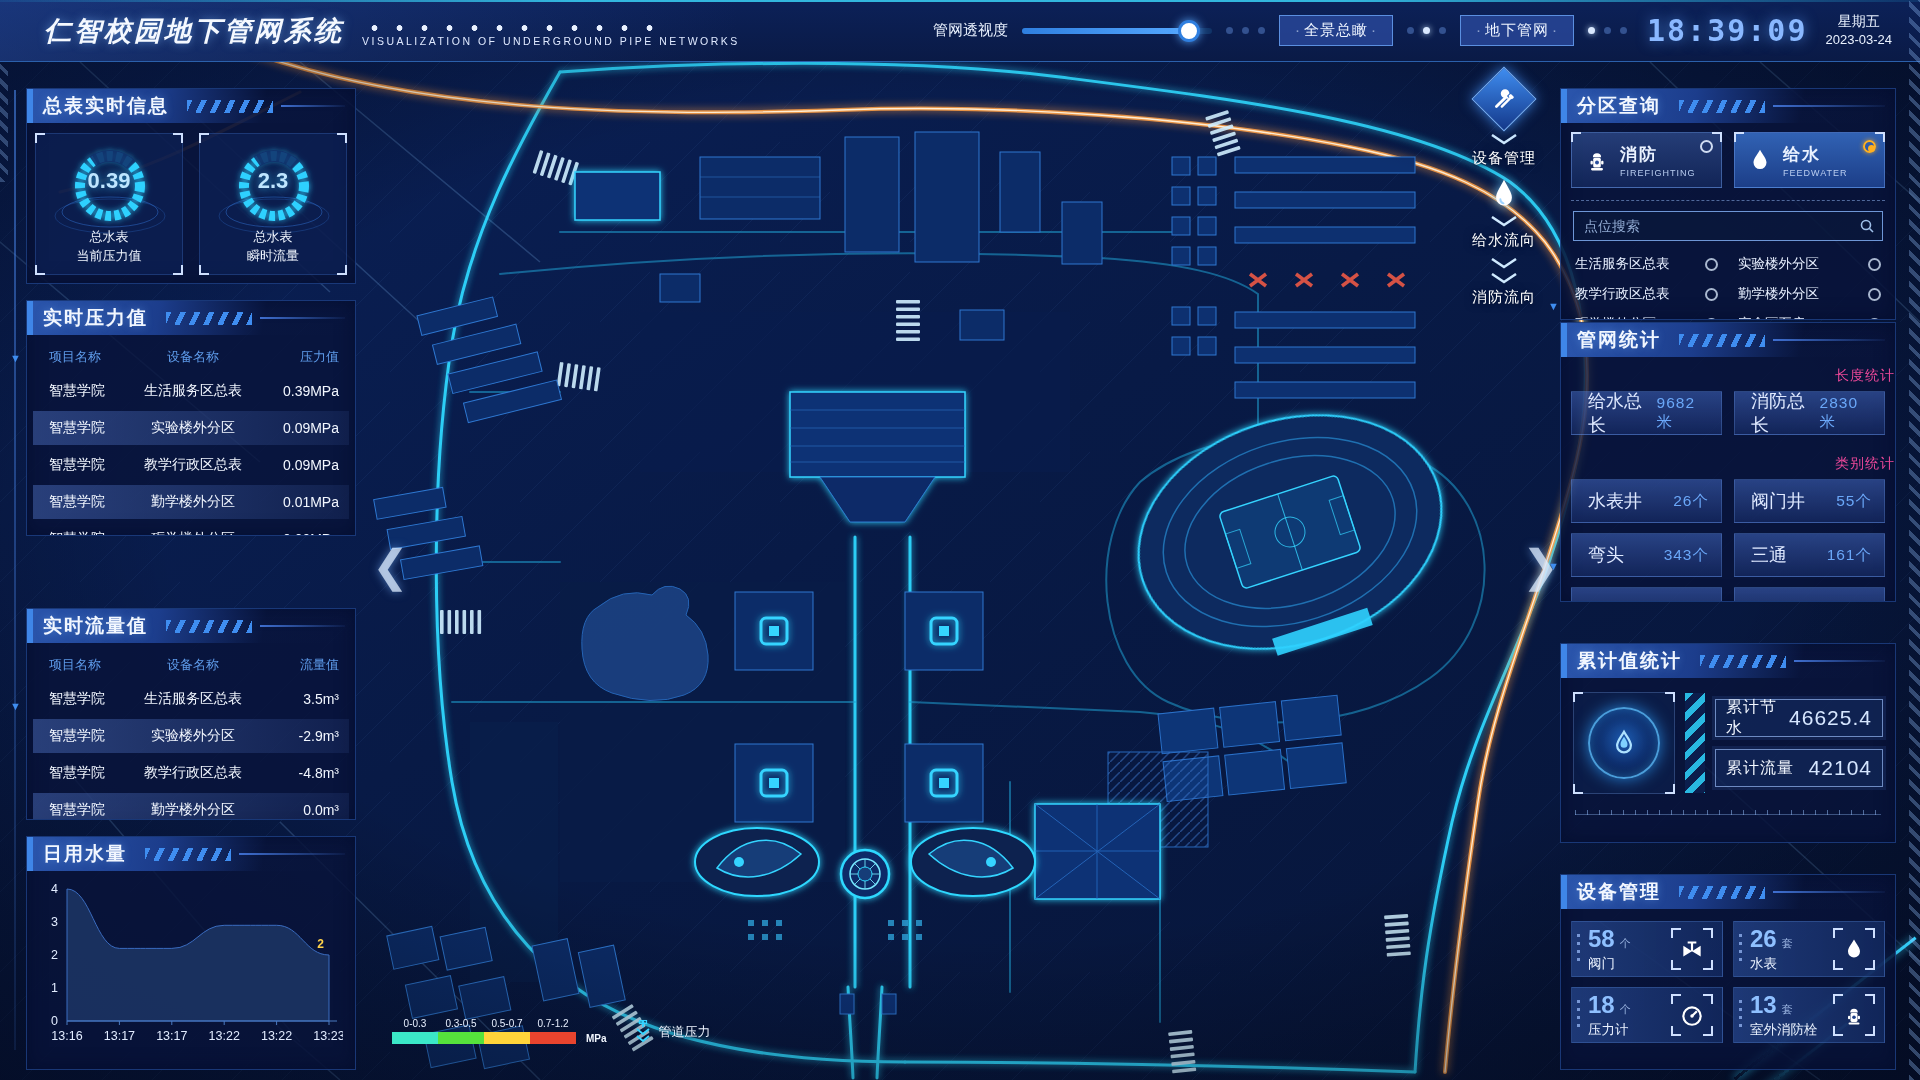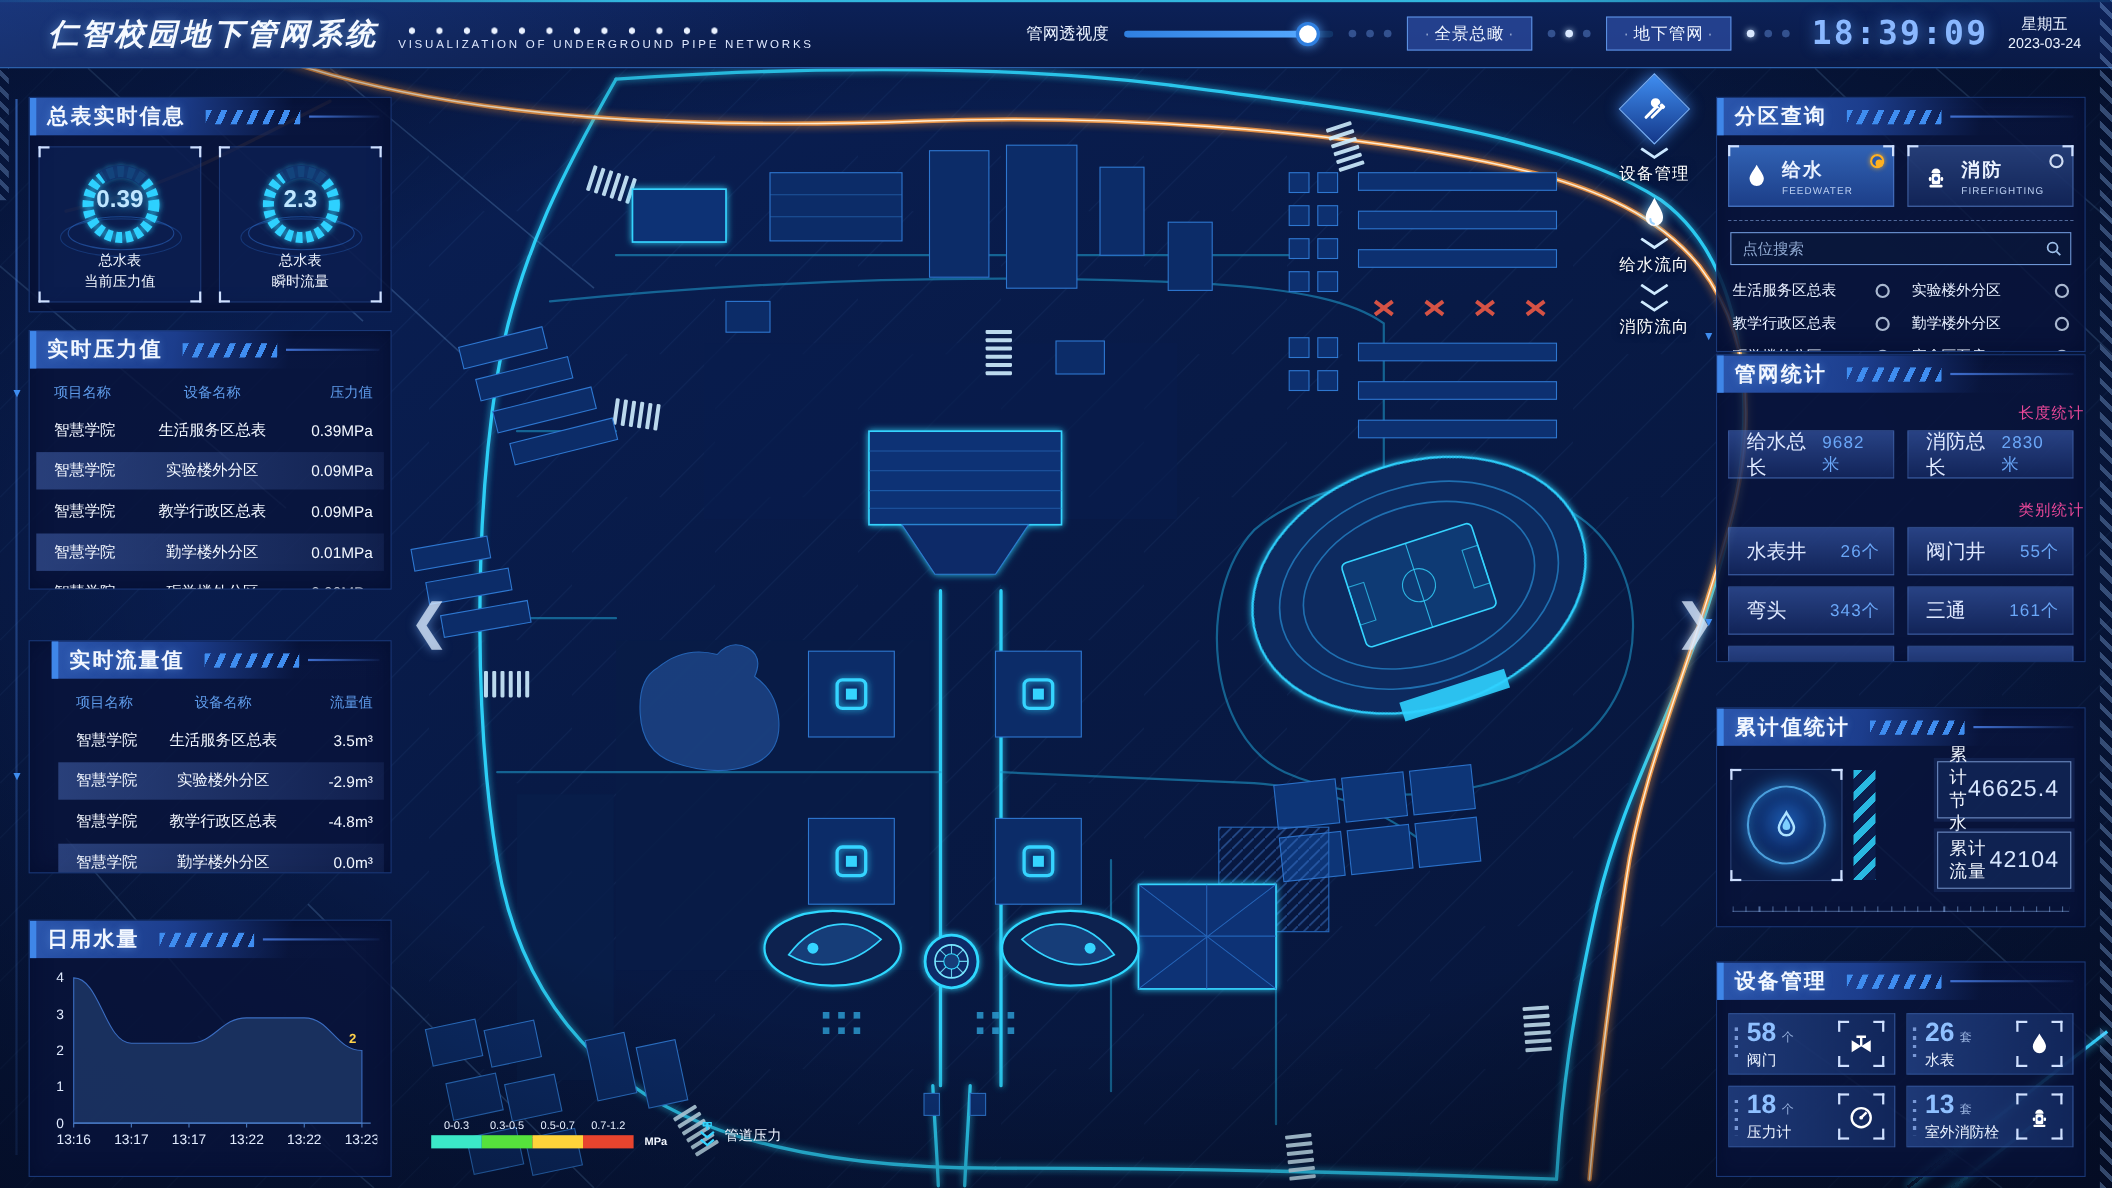--- a/index.html
+++ b/index.html
@@ -69,21 +69,21 @@
   .cbr.bl { left:-1px; bottom:-1px; border-right:none; border-top:none; }
   .cbr.br { right:-1px; bottom:-1px; border-left:none; border-top:none; }
   .gauge-svg { position:absolute; left:14px; top:2px; }
   .gauge-val { position:absolute; left:0; top:34px; width:100%; text-align:center;
     font-size:22px; font-weight:bold; color:#bfe6ff; text-shadow:0 0 10px rgba(60,200,255,.9); }
   .gauge-lab { position:absolute; left:0; bottom:8px; width:100%; text-align:center;
     font-size:13px; line-height:1.45; color:#f0f6ff; }
 
   
   #sec-pressure { left:26px; top:300px; height:236px; }
-  #sec-flow { left:26px; top:582px; height:212px;padding-left:20px; }
+  #sec-flow { left:26px; top:608px; height:212px; }
   .tbl { padding:6px 6px 0 6px; }
   .trow { display:grid; grid-template-columns:92px 1fr 88px; align-items:center;
     height:34px; margin:3px 0; font-size:14px; color:#f2f7ff; }
   .trow.thead { height:28px; color:#5e9bea; font-size:13px; margin-top:2px; }
   .trow.alt { background:linear-gradient(90deg,rgba(95,135,225,.38),rgba(95,135,225,.10)); }
   .tc:nth-child(1) { padding-left:16px; }
   .tc:nth-child(2) { text-align:center; }
   .tc:nth-child(3) { text-align:right; padding-right:10px; }
 
   
@@ -134,23 +134,23 @@
     background:rgba(14,34,80,.6); border:1px solid rgba(120,160,230,.3);
     display:flex; align-items:center; justify-content:center; }
   .emblem { width:72px; height:72px; border-radius:50%;
     background:radial-gradient(circle at 50% 45%,#1b5ab0 0%,#0d2a66 55%,rgba(13,42,102,0) 72%);
     border:2px solid rgba(90,190,255,.8);
     box-shadow:0 0 16px rgba(47,160,255,.75), inset 0 0 12px rgba(47,160,255,.55);
     display:flex; align-items:center; justify-content:center; }
   .hazard { width:20px; height:100px; flex:none; opacity:.85;
     background:repeating-linear-gradient(135deg,#2fd6ff 0 6px,#0c2050 6px 14px); }
   .cum-rows { flex:1; display:flex; flex-direction:column; gap:12px; }
-  .cum-row { height:52px; display:flex; align-items:center; justify-content:space-between;
+  .cum-row { height:38px; display:flex; align-items:center; justify-content:space-between;
     padding:0 10px; border:1px solid rgba(160,195,255,.65); background:rgba(30,60,120,.38);
-    box-shadow:0 0 0 3px rgba(60,100,180,.18);margin-left:46px; }
+    box-shadow:0 0 0 3px rgba(60,100,180,.18); }
   .cum-row .cl { font-size:16px; color:#f2f7ff; letter-spacing:1px; }
   .cum-row .cv { font-size:21px; color:#d6e6ff; letter-spacing:1px; }
   .cum-ruler { margin:16px 14px 0 14px; height:5px;
     background:repeating-linear-gradient(90deg,rgba(140,180,240,.55) 0 1px,transparent 1px 12px);
     border-bottom:1px solid rgba(140,180,240,.4); }
 
   #sec-devices { left:1560px; top:874px; width:336px; height:196px; }
   .dev-grid { display:grid; grid-template-columns:1fr 1fr; gap:10px; padding:12px 10px 0 10px; }
   .dev-card { position:relative; height:56px; display:flex; align-items:center; justify-content:space-between;
     padding:0 10px 0 16px; border:1px solid rgba(90,140,220,.3); cursor:pointer;
@@ -639,48 +639,48 @@
     </svg>
 </div>
 
 <div class="panel" id="sec-zone">
   <div class="sec-head">
       <div class="sec-title">分区查询</div>
       <div class="stripes"></div>
       <div class="head-line"></div>
     </div>
   <div class="tab-row">
-    <div class="tabbtn">
-      <span class="cbr tl"></span>
-        <span class="cbr tr"></span>
-      <svg width="26" height="26" viewBox="0 0 24 24">
-        <path d="M12 2.5 C9.2 7.5 6 10.8 6 14.4 A6 6 0 0 0 18 14.4 C18 10.8 14.8 7.5 12 2.5 Z" fill="#ffffff"></path>
-      </svg>
-      <div>
-          <div class="tlabel">给水</div>
-          <div class="tsub">FEEDWATER</div>
-        </div>
-      <span class="radio sel"></span>
-    </div>
     <div class="tabbtn off">
       <span class="cbr tl"></span>
         <span class="cbr tr"></span>
       <svg width="26" height="26" viewBox="0 0 24 24">
         <path d="M8.2 9.5 a3.8 3.8 0 0 1 7.6 0 Z" fill="#ffffff"></path>
         <rect x="8.5" y="10" width="7" height="9" rx="1.4" fill="#ffffff"></rect>
         <rect x="6" y="12.8" width="2.2" height="3.4" rx="1" fill="#ffffff"></rect>
         <rect x="15.8" y="12.8" width="2.2" height="3.4" rx="1" fill="#ffffff"></rect>
         <rect x="6.5" y="19.4" width="11" height="2.2" rx="1" fill="#ffffff"></rect>
         <circle cx="12" cy="14.3" r="1.8" fill="#2a4f9e"></circle>
       </svg>
       <div>
           <div class="tlabel">消防</div>
           <div class="tsub">FIREFIGHTING</div>
         </div>
       <span class="radio"></span>
+    </div>
+    <div class="tabbtn">
+      <span class="cbr tl"></span>
+        <span class="cbr tr"></span>
+      <svg width="26" height="26" viewBox="0 0 24 24">
+        <path d="M12 2.5 C9.2 7.5 6 10.8 6 14.4 A6 6 0 0 0 18 14.4 C18 10.8 14.8 7.5 12 2.5 Z" fill="#ffffff"></path>
+      </svg>
+      <div>
+          <div class="tlabel">给水</div>
+          <div class="tsub">FEEDWATER</div>
+        </div>
+      <span class="radio sel"></span>
     </div>
   </div>
   <div class="dash-sep"></div>
   <div class="searchbox">
     <input type="text" placeholder="点位搜索" style="">
     <svg width="16" height="16" viewBox="0 0 16 16">
       <circle cx="7" cy="7" r="4.5" fill="none" stroke="#9fc0ea" stroke-width="1.6"></circle>
       <path d="M10.5 10.5 L14 14" stroke="#9fc0ea" stroke-width="1.6"></path>
     </svg>
   </div>

